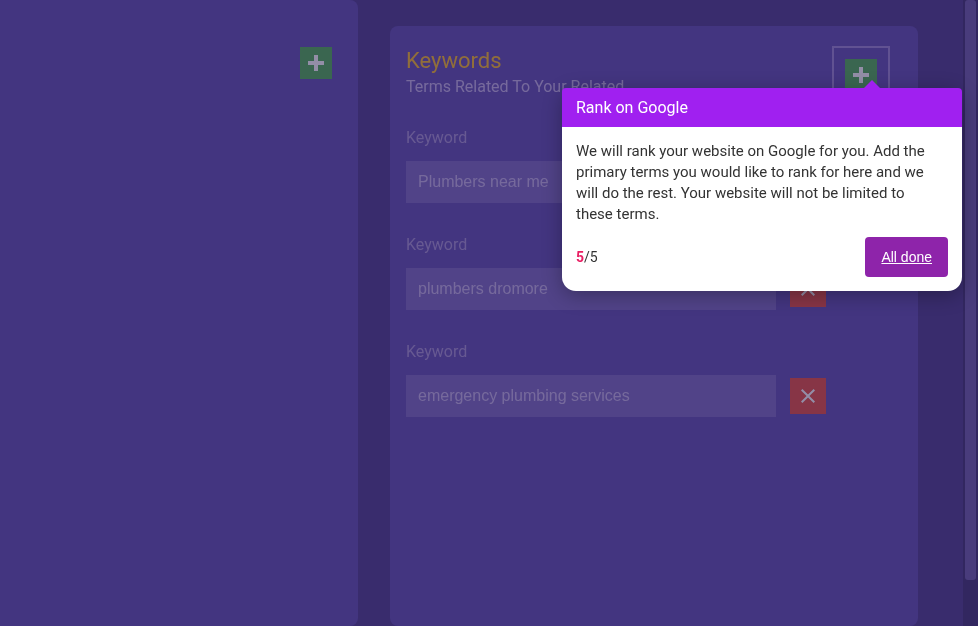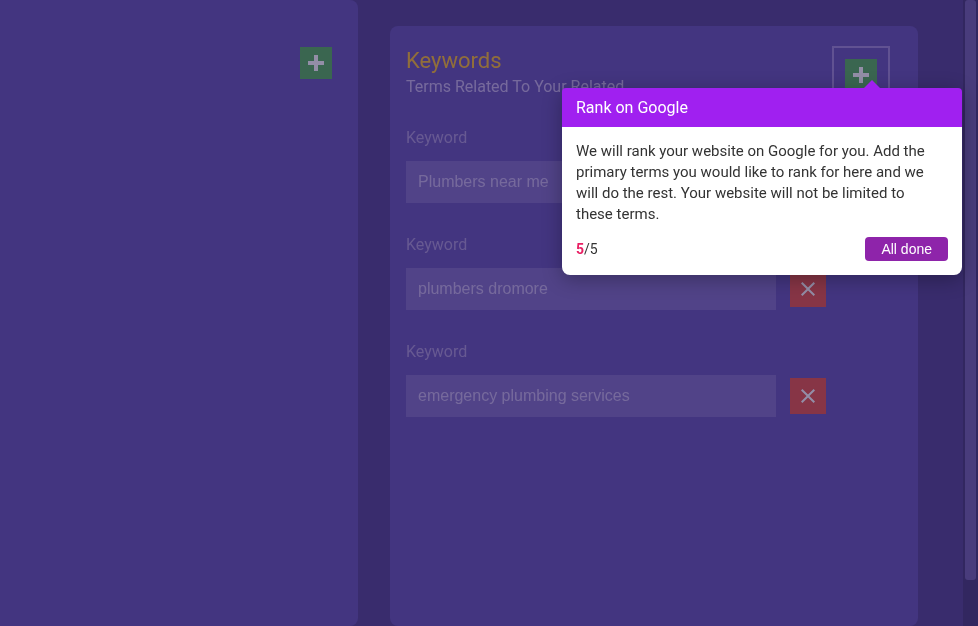--- a/index.html
+++ b/index.html
@@ -127,21 +127,21 @@
       height: 580px;
       background: #6a5ba8;
       border-radius: 3px;
     }
     .tooltip {
       position: absolute;
       top: 88px;
       left: 562px;
       width: 400px;
       background: #fff;
-      border-radius: 8px;
+      border-radius: 14px;
       z-index: 20;
       box-shadow: 0 4px 20px rgba(0,0,0,0.3);
     }
     .tooltip-arrow {
       position: absolute;
       top: -8px;
       right: 80px;
       width: 0;
       height: 0;
       border-left: 10px solid transparent;
@@ -172,24 +172,25 @@
       color: #333;
     }
     .tooltip-progress-current {
       color: #e91e63;
       font-weight: bold;
     }
     .tooltip-action {
       background: #8e24aa;
       color: #fff;
       border: none;
-      padding: 4px 16px;
+      padding: 12px 16px;
       font-size: 14px;
       border-radius: 4px;
       cursor: pointer;
+      text-decoration: underline;
     }
   </style>
 </head>
 <body>
 
 <div class="panel-left">
   <div class="add-btn-left">
     <svg class="plus-svg" viewBox="0 0 16 16">
         <path d="M6 0h4v6h6v4h-6v6H6v-6H0V6h6z"></path>
       </svg>

